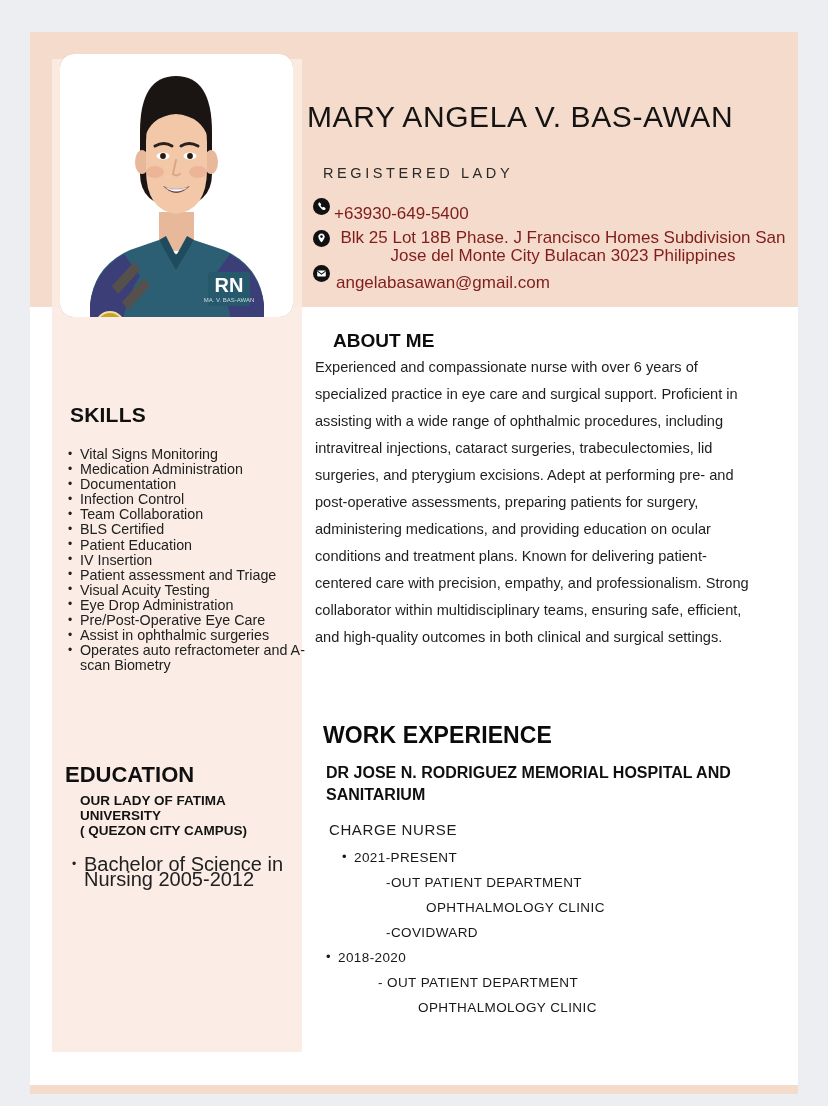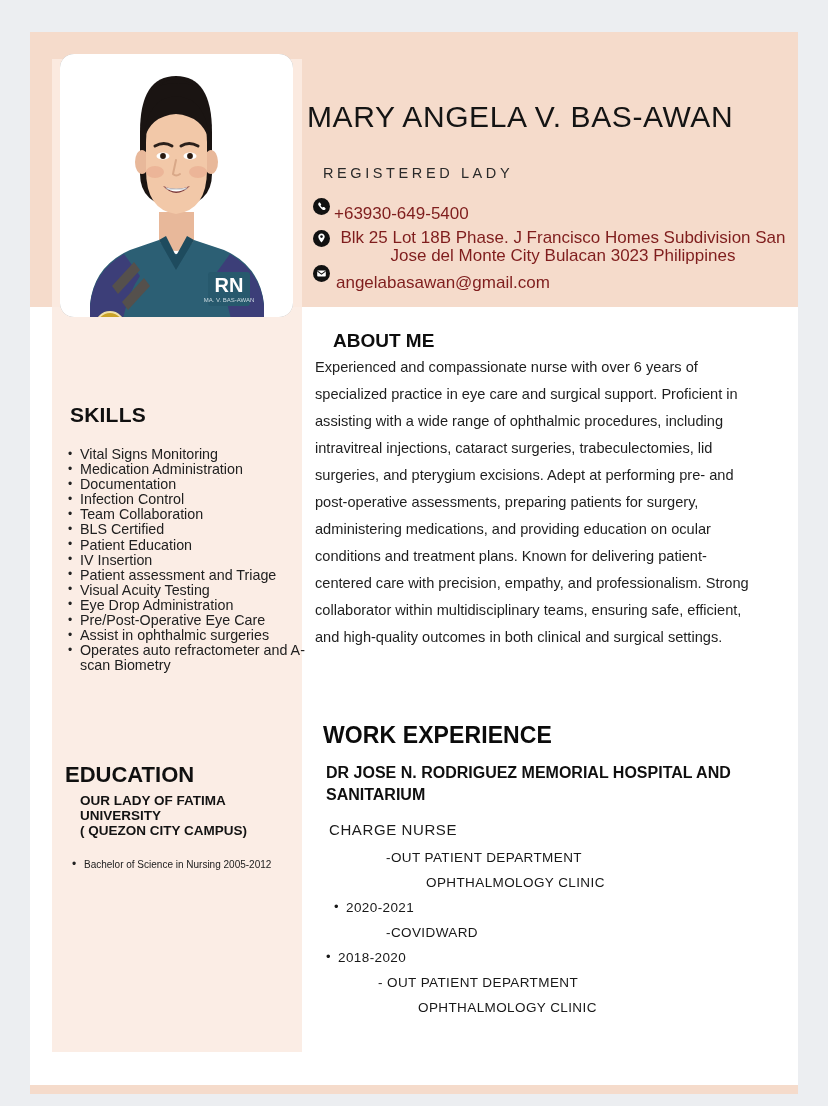--- a/index.html
+++ b/index.html
@@ -174,21 +174,21 @@
     position: absolute;
     left: 36px;
     top: 825px;
     width: 230px;
     margin: 0;
     padding: 0 0 0 18px;
     list-style: none;
   }
   #education-list li {
     position: relative;
-    font-size: 10px;
+    font-size: 20px;
     line-height: 15px;
     color: #212121;
   }
   #education-list li::before {
     content: "\2022";
     position: absolute;
     left: -12px;
     top: 0;
     font-size: 12px;
   }
@@ -410,25 +410,25 @@
 
   <div id="about-heading">ABOUT ME</div>
   <div id="about-text">Experienced and compassionate nurse with over 6 years of specialized practice in eye care and surgical support. Proficient in assisting with a wide range of ophthalmic procedures, including intravitreal injections, cataract surgeries, trabeculectomies, lid surgeries, and pterygium excisions. Adept at performing pre- and post-operative assessments, preparing patients for surgery, administering medications, and providing education on ocular conditions and treatment plans. Known for delivering patient-centered care with precision, empathy, and professionalism. Strong collaborator within multidisciplinary teams, ensuring safe, efficient, and high-quality outcomes in both clinical and surgical settings.</div>
 
   <div id="work-heading">WORK EXPERIENCE</div>
   <div id="work-employer">DR JOSE N. RODRIGUEZ MEMORIAL HOSPITAL AND SANITARIUM</div>
   <div id="work-role">CHARGE NURSE</div>
 
   <div id="work-entries">
     <div class="work-entry">
+      <div class="work-period" style="padding-left: 24px; --bullet-left: 12px;">2021-PRESENT</div>
       <div class="work-detail" style="padding-left:56px;">-OUT PATIENT DEPARTMENT</div>
       <div class="work-detail" style="padding-left:96px;">OPHTHALMOLOGY CLINIC</div>
     </div>
     <div class="work-entry">
-      <div class="work-period" style="padding-left: 16px; --bullet-left: 4px;">2020-2021</div>
       <div class="work-detail" style="padding-left:56px;">-COVIDWARD</div>
     </div>
     <div class="work-entry">
       <div class="work-period" style="padding-left: 8px; --bullet-left: -4px;">2018-2020</div>
       <div class="work-detail" style="padding-left:48px;">- OUT PATIENT DEPARTMENT</div>
       <div class="work-detail" style="padding-left:88px;">OPHTHALMOLOGY CLINIC</div>
     </div>
   </div>
 
   <div id="footer-band"></div>

